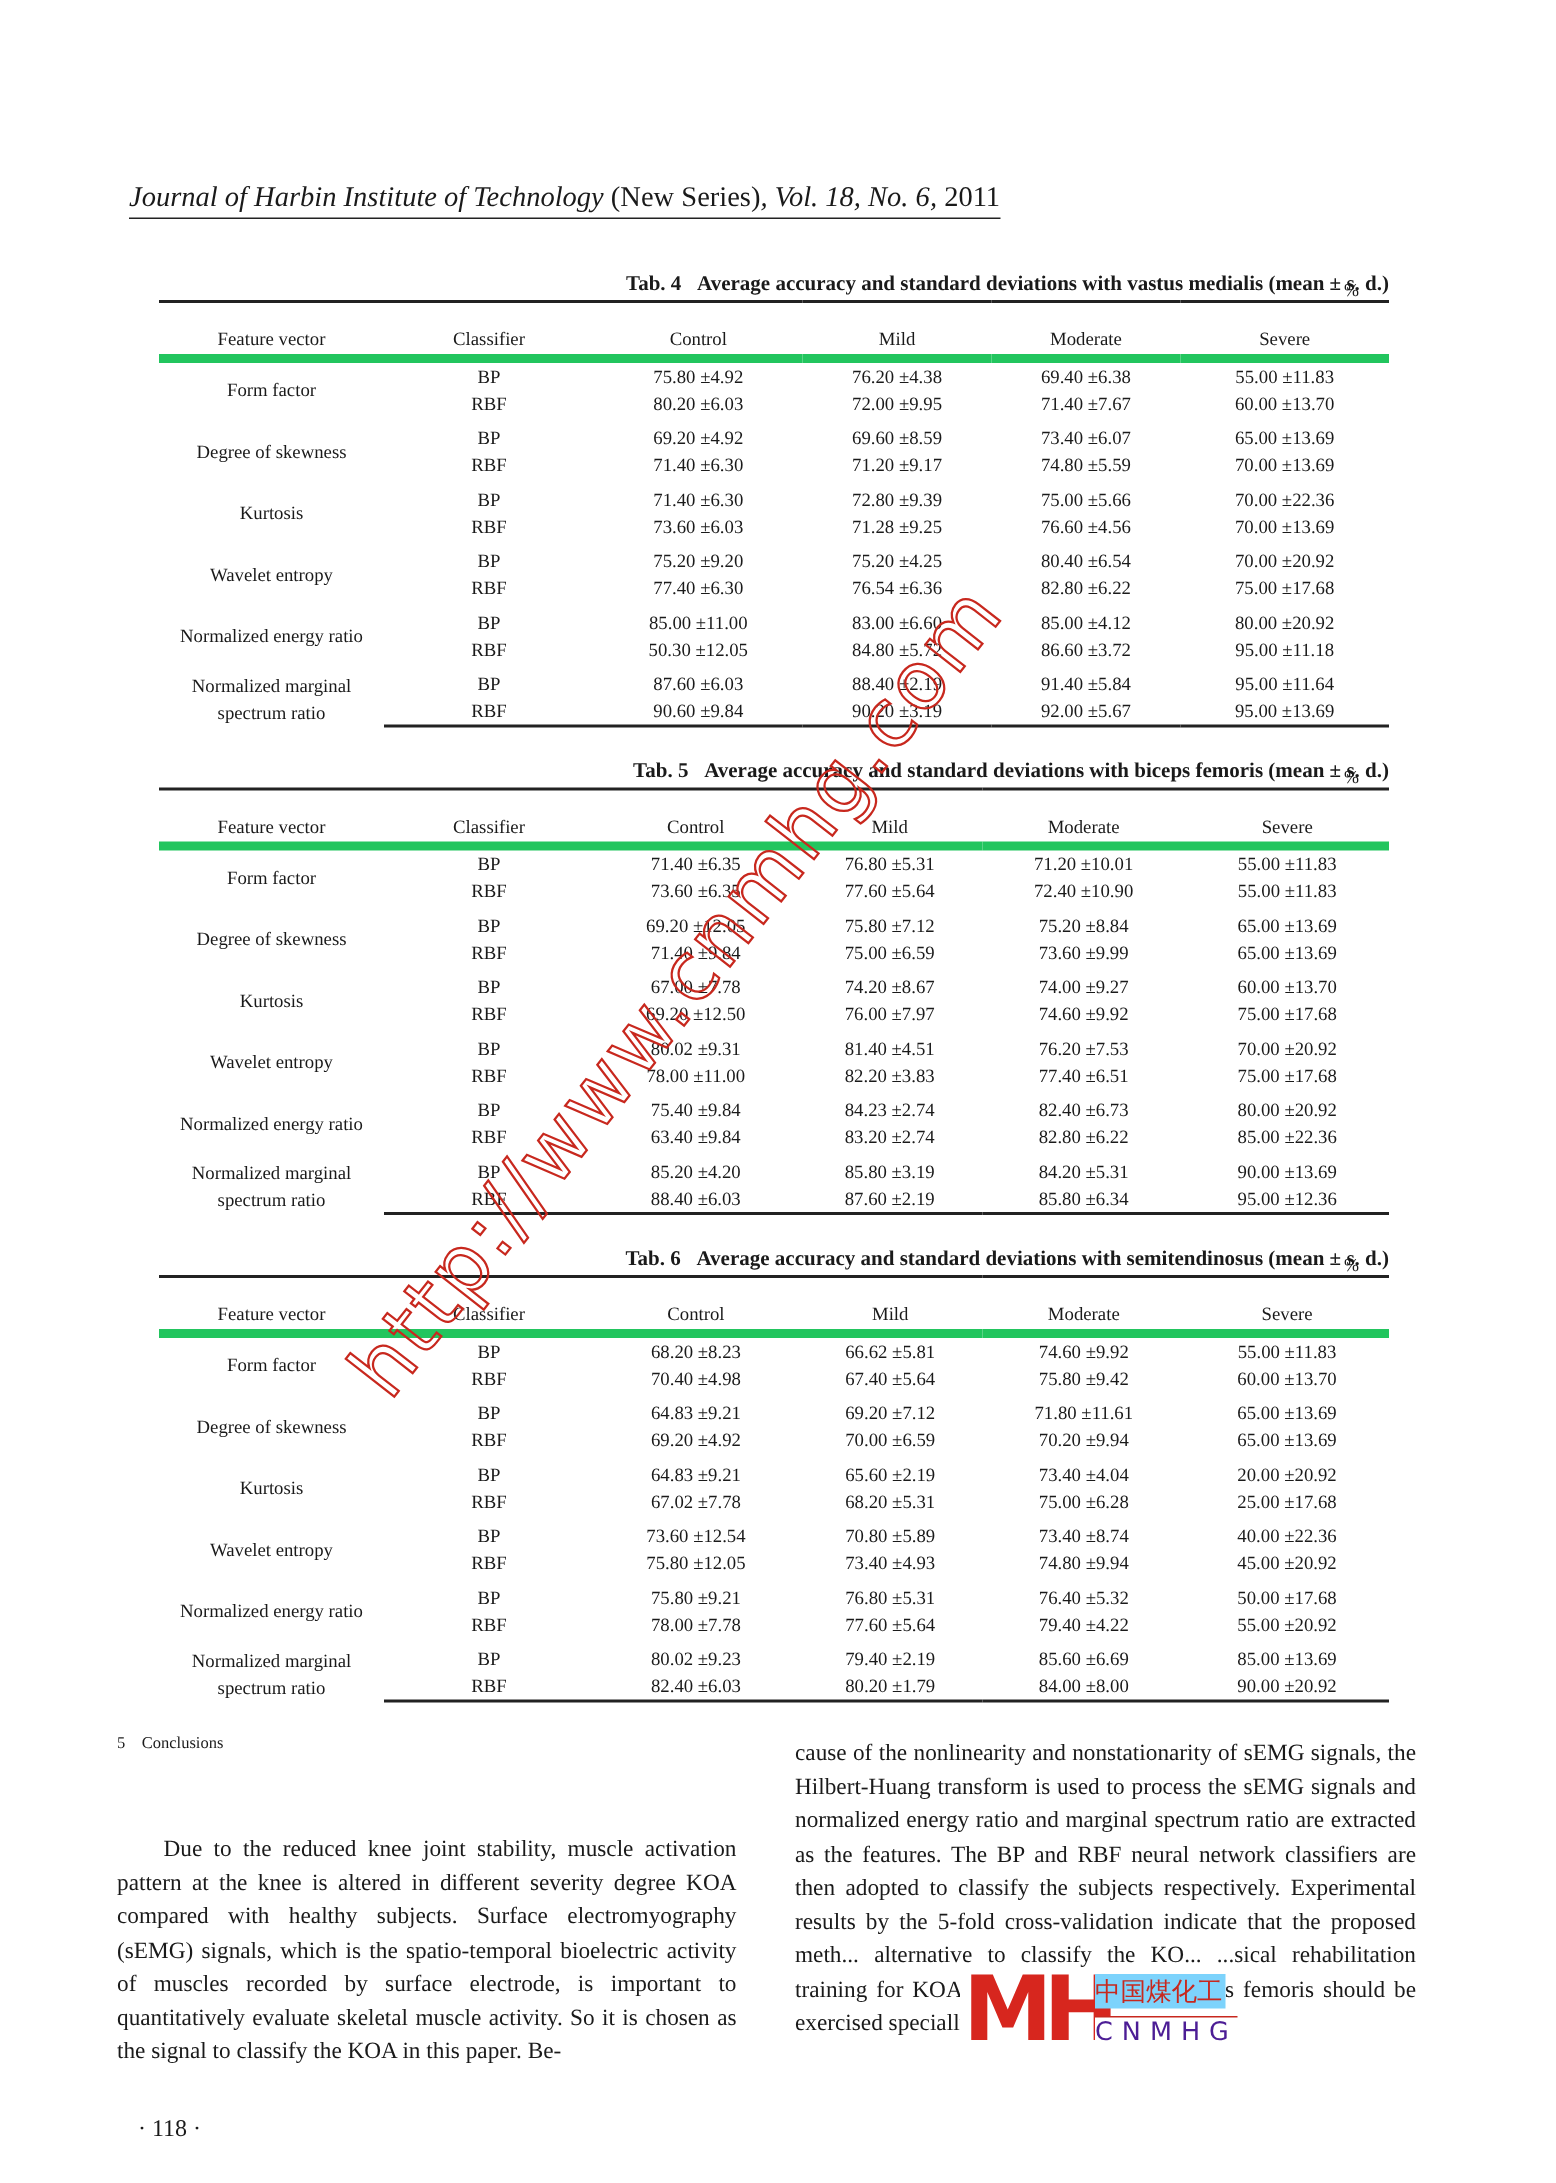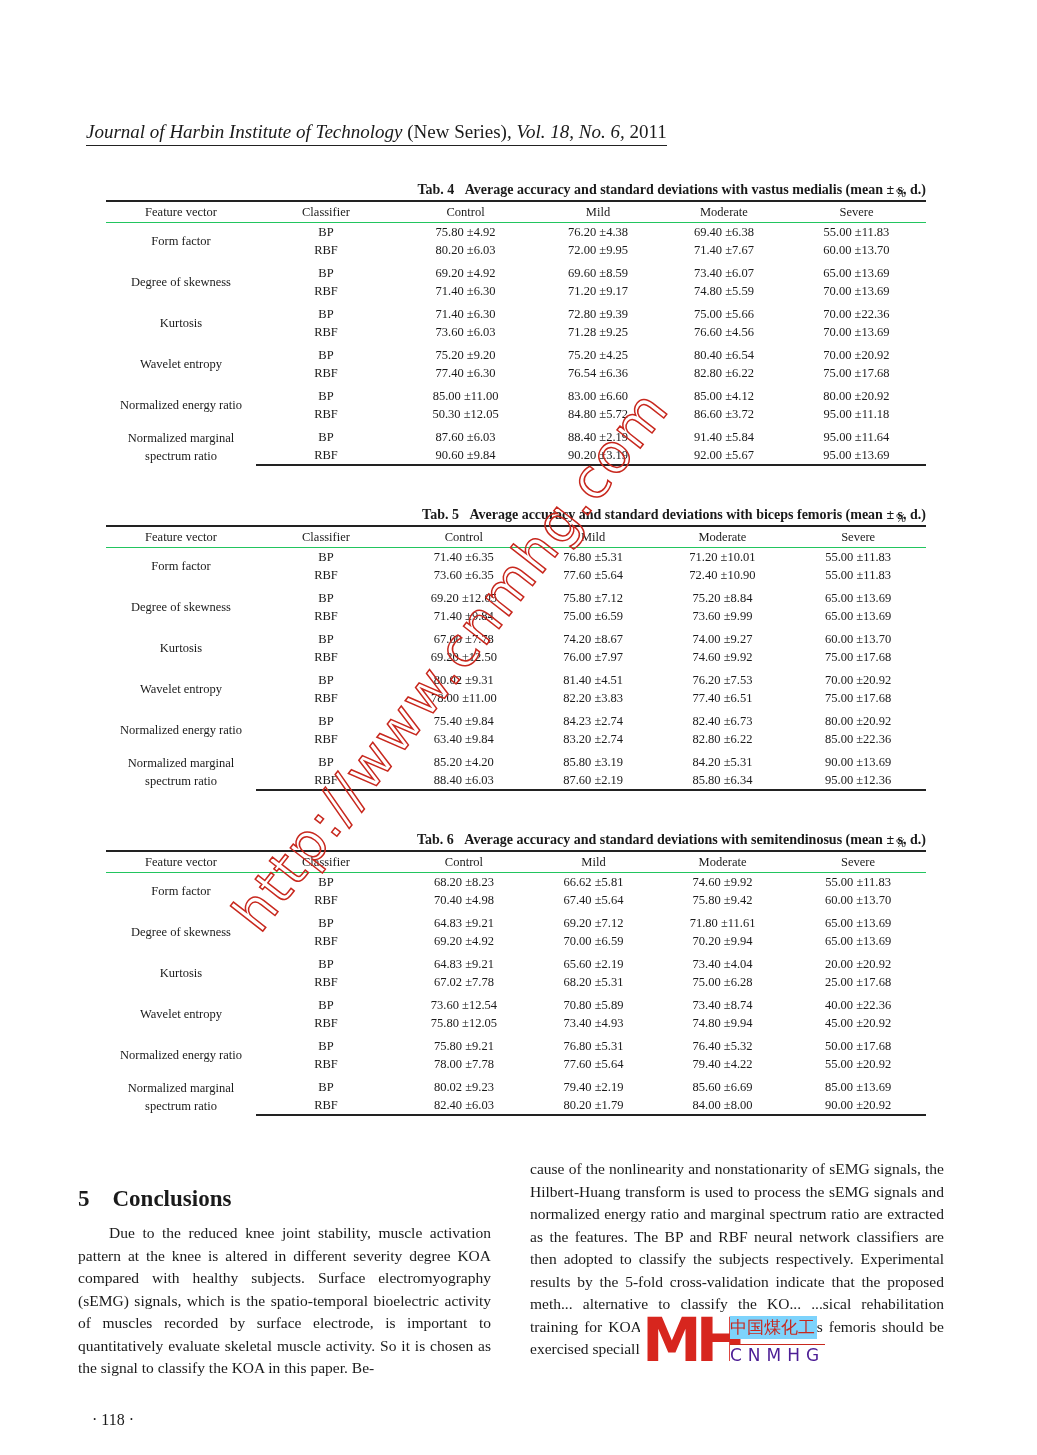--- a/index.html
+++ b/index.html
@@ -5,31 +5,31 @@
   html, body { margin:0; padding:0; background:#ffffff; }
   body { width:1037px; height:1455px; position:relative; overflow:hidden;
          font-family:"Liberation Serif","DejaVu Serif",serif; color:#1a1a1a; }
   .header { position:absolute; left:86px; top:121px; font-size:19px; font-style:italic;
             border-bottom:1px solid #222; padding-bottom:2px; white-space:nowrap; }
   .header .up { font-style:normal; }
   .tbl { position:absolute; left:106px; width:820px; }
   .tbl .cap { text-align:right; font-weight:bold; font-size:14px; position:relative; height:18px; }
   .tbl .cap .pct { position:absolute; right:20px; top:4px; font-weight:normal; font-size:12px; }
   .tbl table { width:100%; border-collapse:collapse; font-size:12.5px; }
-  .tbl thead th { font-weight:normal; border-top:2px solid #222; border-bottom:1px solid #22c55e; padding:3px 0 2px; }
+  .tbl thead th { font-weight:normal; border-top:2px solid #222; border-bottom:6px solid #22c55e; padding:17px 0 2px; }
   .tbl tbody tr:last-child td { border-bottom:2px solid #222; }
   .tbl td { text-align:center; padding:0; height:18px; line-height:18px; }
   .tbl td.fv { width:150px; }
   .tbl td.cl { width:140px; }
   .tbl tr.gap td { padding-top:5px; }
   .tbl td.fv { vertical-align:middle; }
   .wm-text { position:absolute; font-family:"DejaVu Sans",sans-serif; font-size:54px; color:transparent;
              -webkit-text-stroke:1.5px #c8281e; transform:rotate(-52deg); transform-origin:left bottom;
              left:270px; top:880px; white-space:nowrap; letter-spacing:2px; }
-  .section-title { position:absolute; left:78px; top:1186px; font-weight:bold; font-size:23px; }
+  .section-title { position:absolute; left:78px; top:1156px; font-weight:normal; font-size:11px; }
   .col { position:absolute; font-size:15.5px; line-height:22.5px; text-align:justify; }
   .col.left { left:78px; top:1222px; width:413px; text-indent:2em; }
   .col.right { left:530px; top:1158px; width:414px; }
   .pageno { position:absolute; left:92px; top:1411px; font-size:16px; }
   .logo { position:absolute; left:640px; top:1312px; width:180px; height:56px; }
   .logo .mh { position:absolute; left:0; top:0; font-family:"DejaVu Sans",sans-serif; font-weight:bold;
               color:#d7261e; font-size:60px; line-height:56px; letter-spacing:-6px; background:#fff; padding:0 2px; }
   .logo .cn { position:absolute; left:90px; top:4px; color:#c8281e; font-size:17px; background:#7dd3fc; padding-right:2px;
               font-family:"DejaVu Sans",sans-serif; }
   .logo .en { position:absolute; left:90px; top:32px; color:#4c1d95; font-size:17px; letter-spacing:6px; background:#fff;

